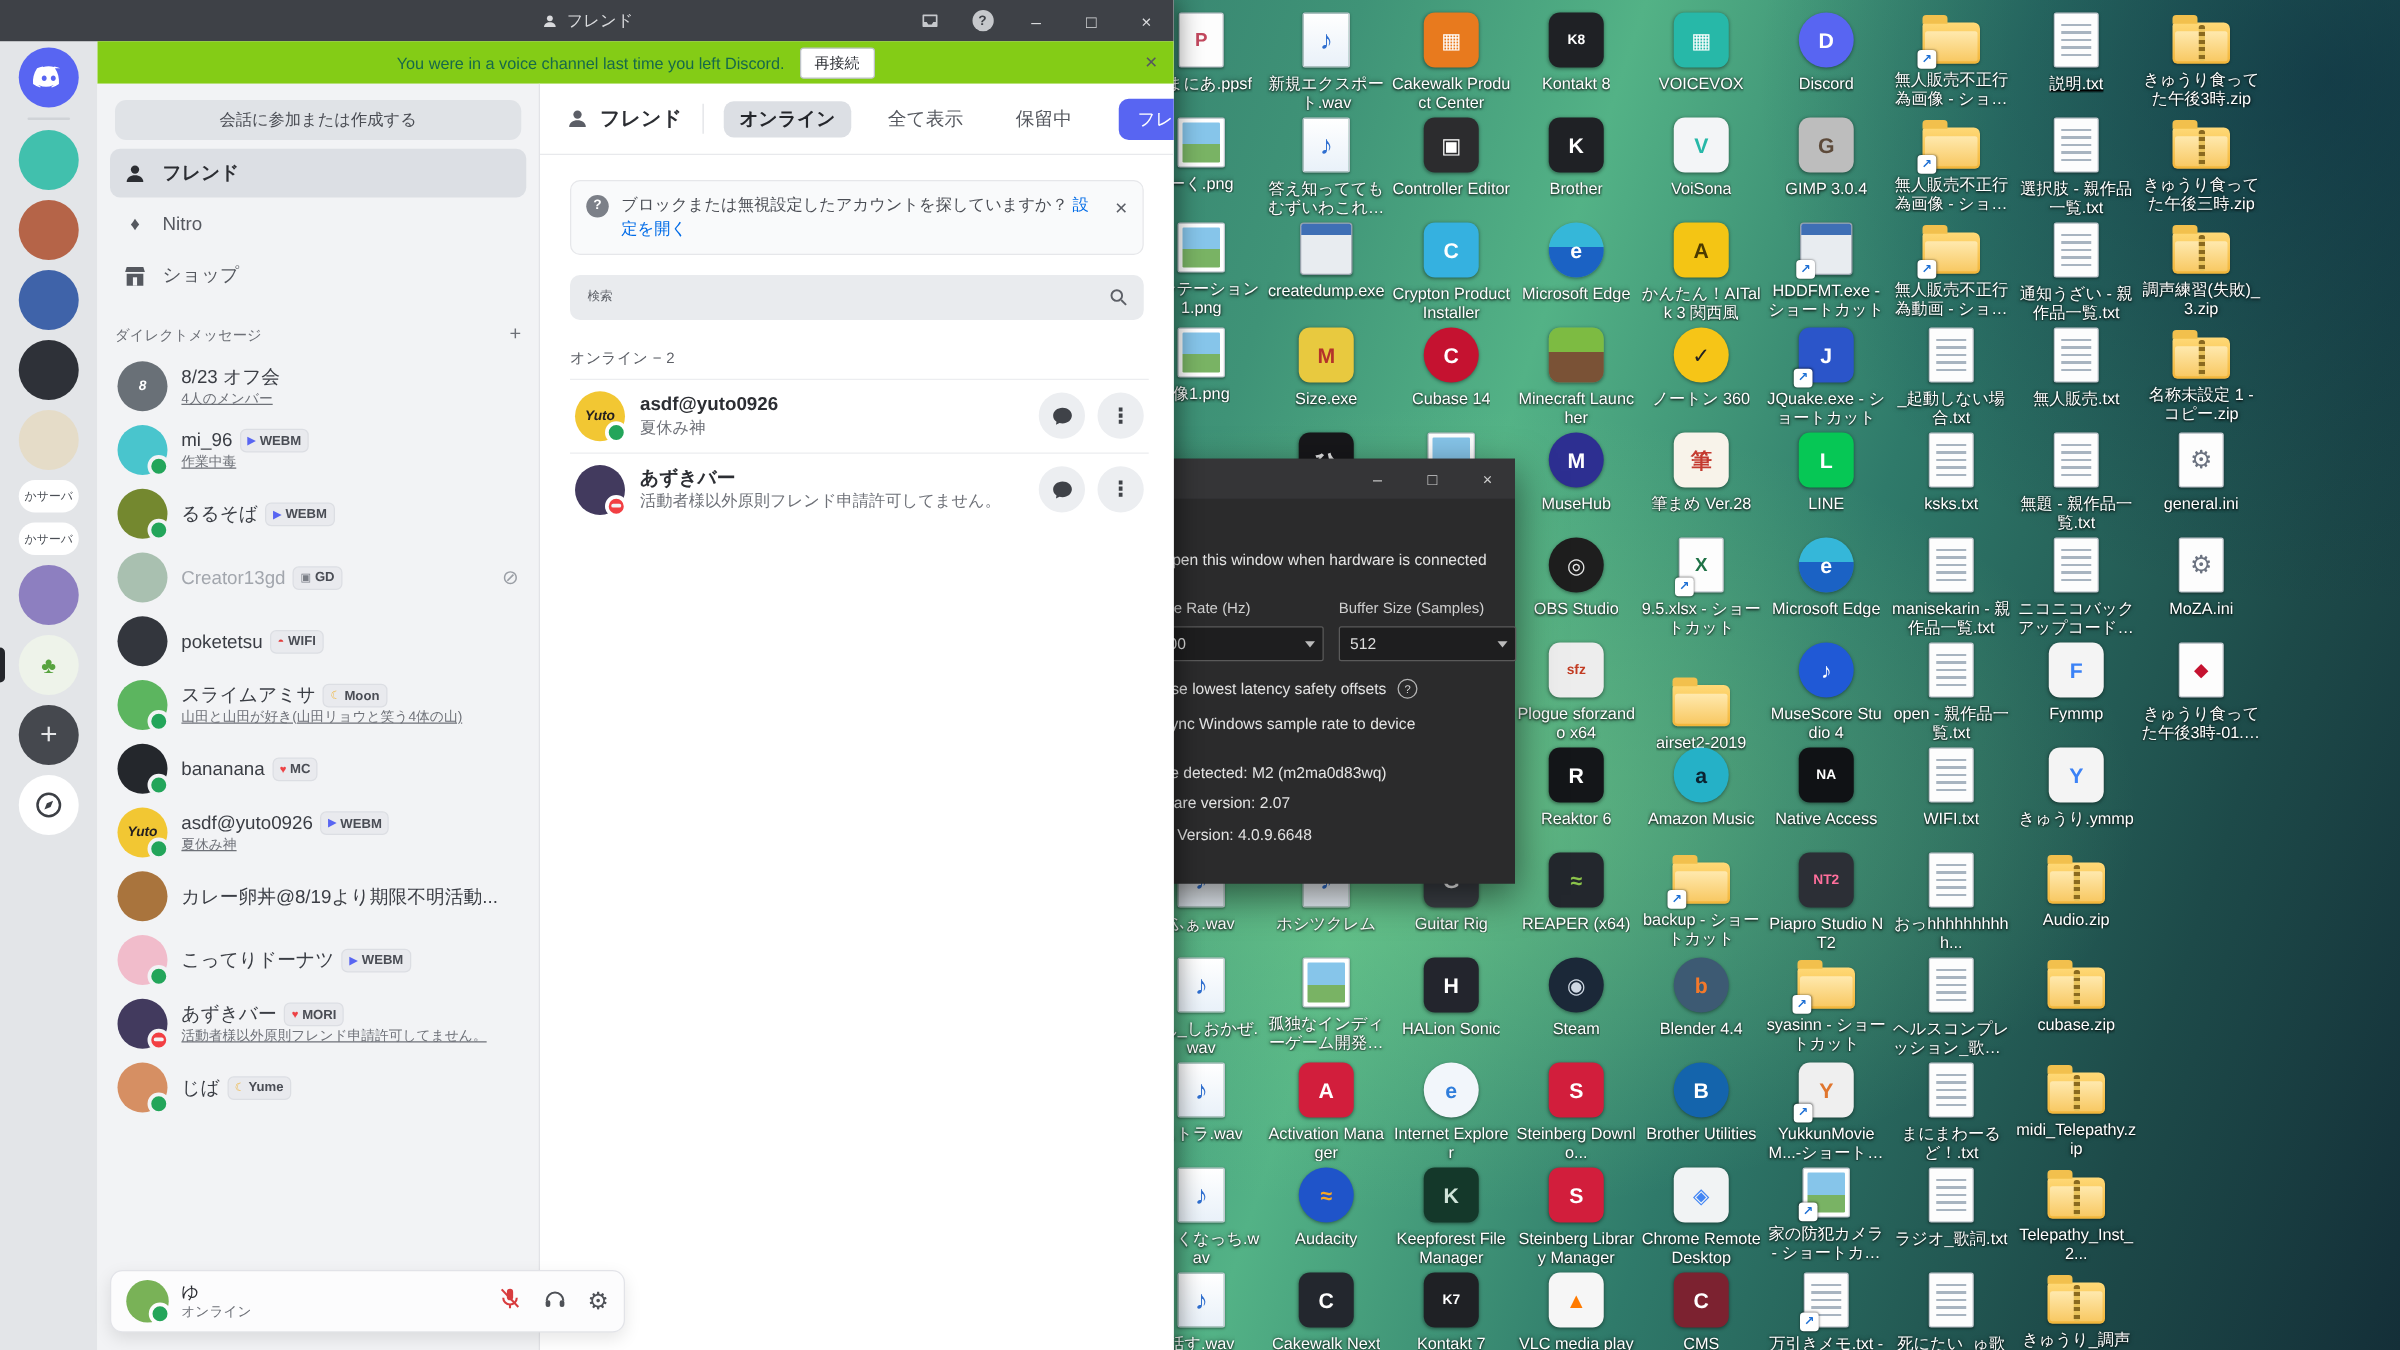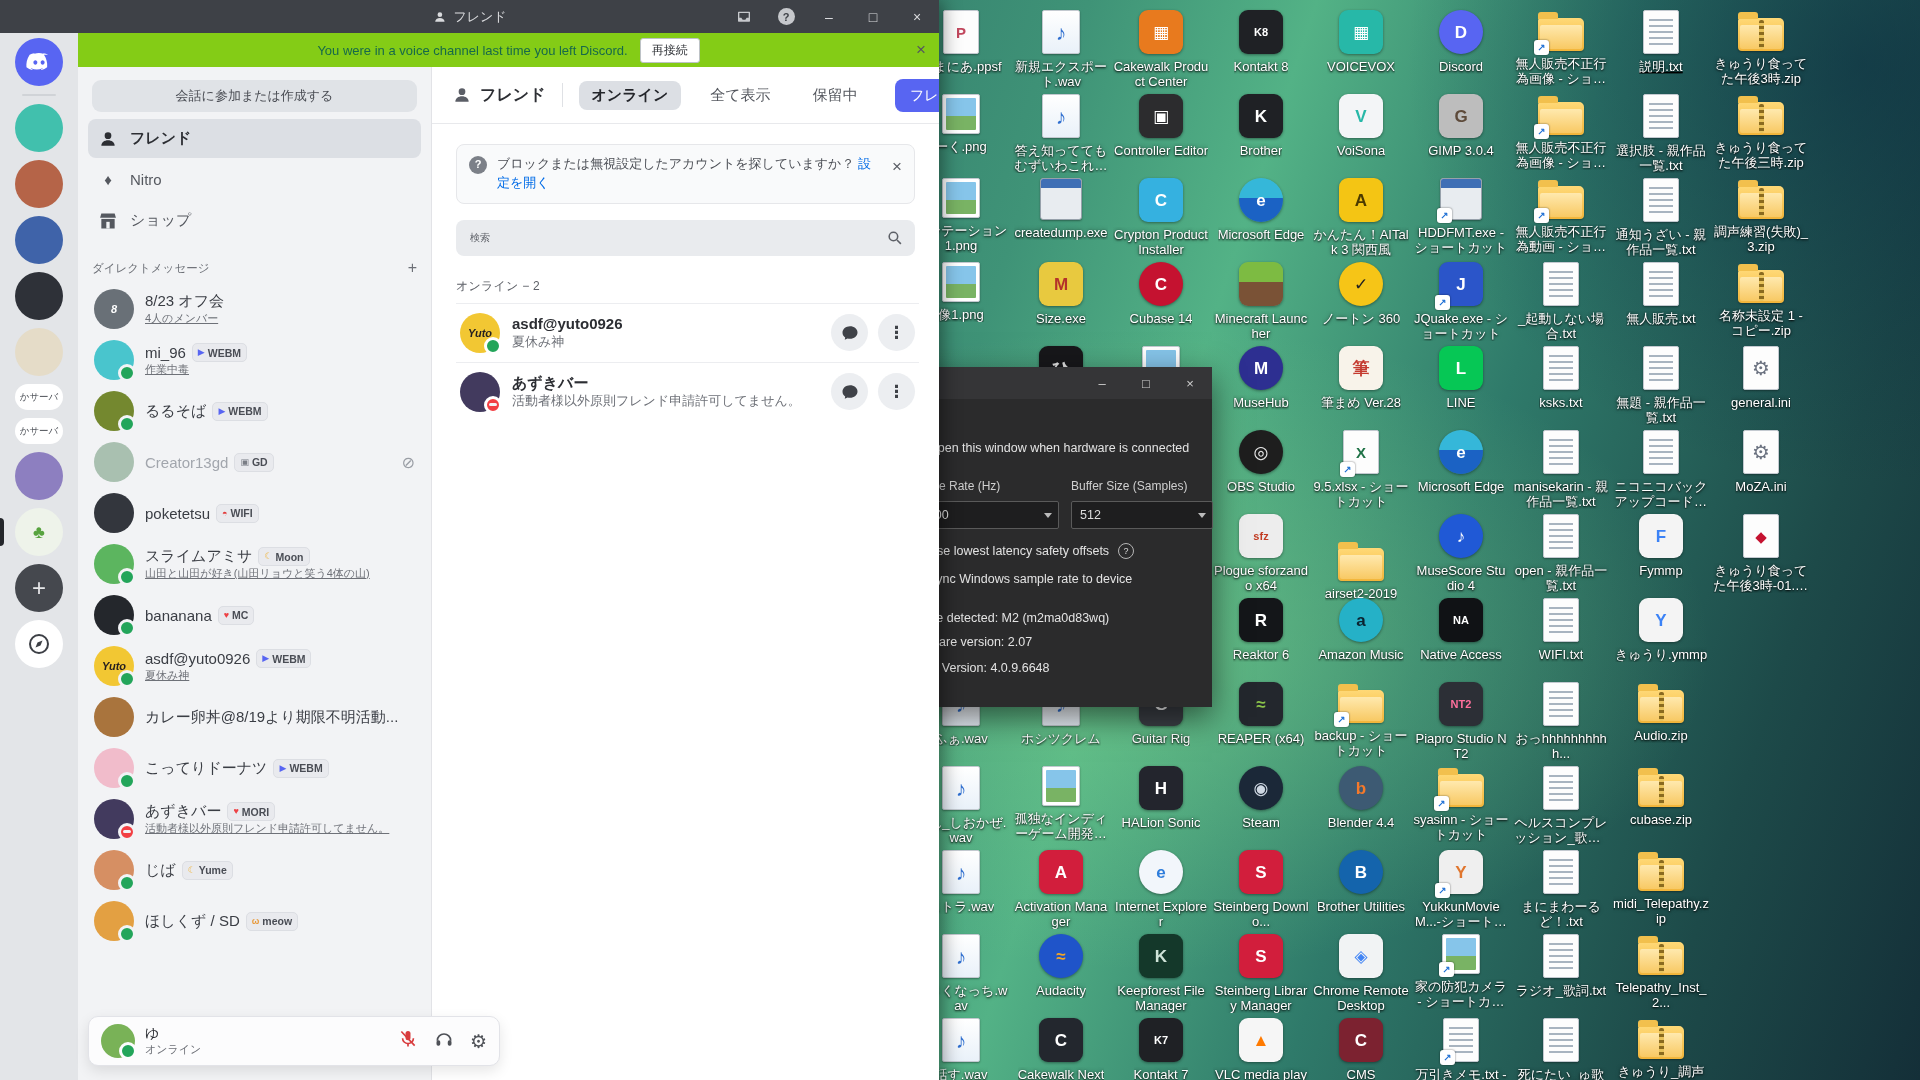--- a/index.html
+++ b/index.html
@@ -1002,34 +1002,20 @@
                 <div class="dm-txt">
                   <div class="dm-line">
                     <span class="dm-name">じば</span>
                     <span class="badge">
                       <span class="bi" style="color: rgb(240, 178, 50);">☾</span>
                       <span>Yume</span>
                     </span>
                   </div>
                 </div>
               </div>
-              <div class="dm">
-                <span class="avatar" style="background: rgb(227, 160, 66);">
-                  <span class="dot online"></span>
-                </span>
-                <div class="dm-txt">
-                  <div class="dm-line">
-                    <span class="dm-name">ほしくず / SD</span>
-                    <span class="badge">
-                      <span class="bi" style="color: rgb(232, 155, 62);">ω</span>
-                      <span>meow</span>
-                    </span>
-                  </div>
-                </div>
-              </div>
             </div>
           <div class="user-panel">
             <span class="up-av" id="up-av" style="background: rgb(121, 178, 87);">
                 <span class="dot online"></span>
               </span>
             <span>
               <div class="up-name">ゆ</div>
               <div class="up-status">オンライン</div>
             </span>
             <span class="up-icons">

